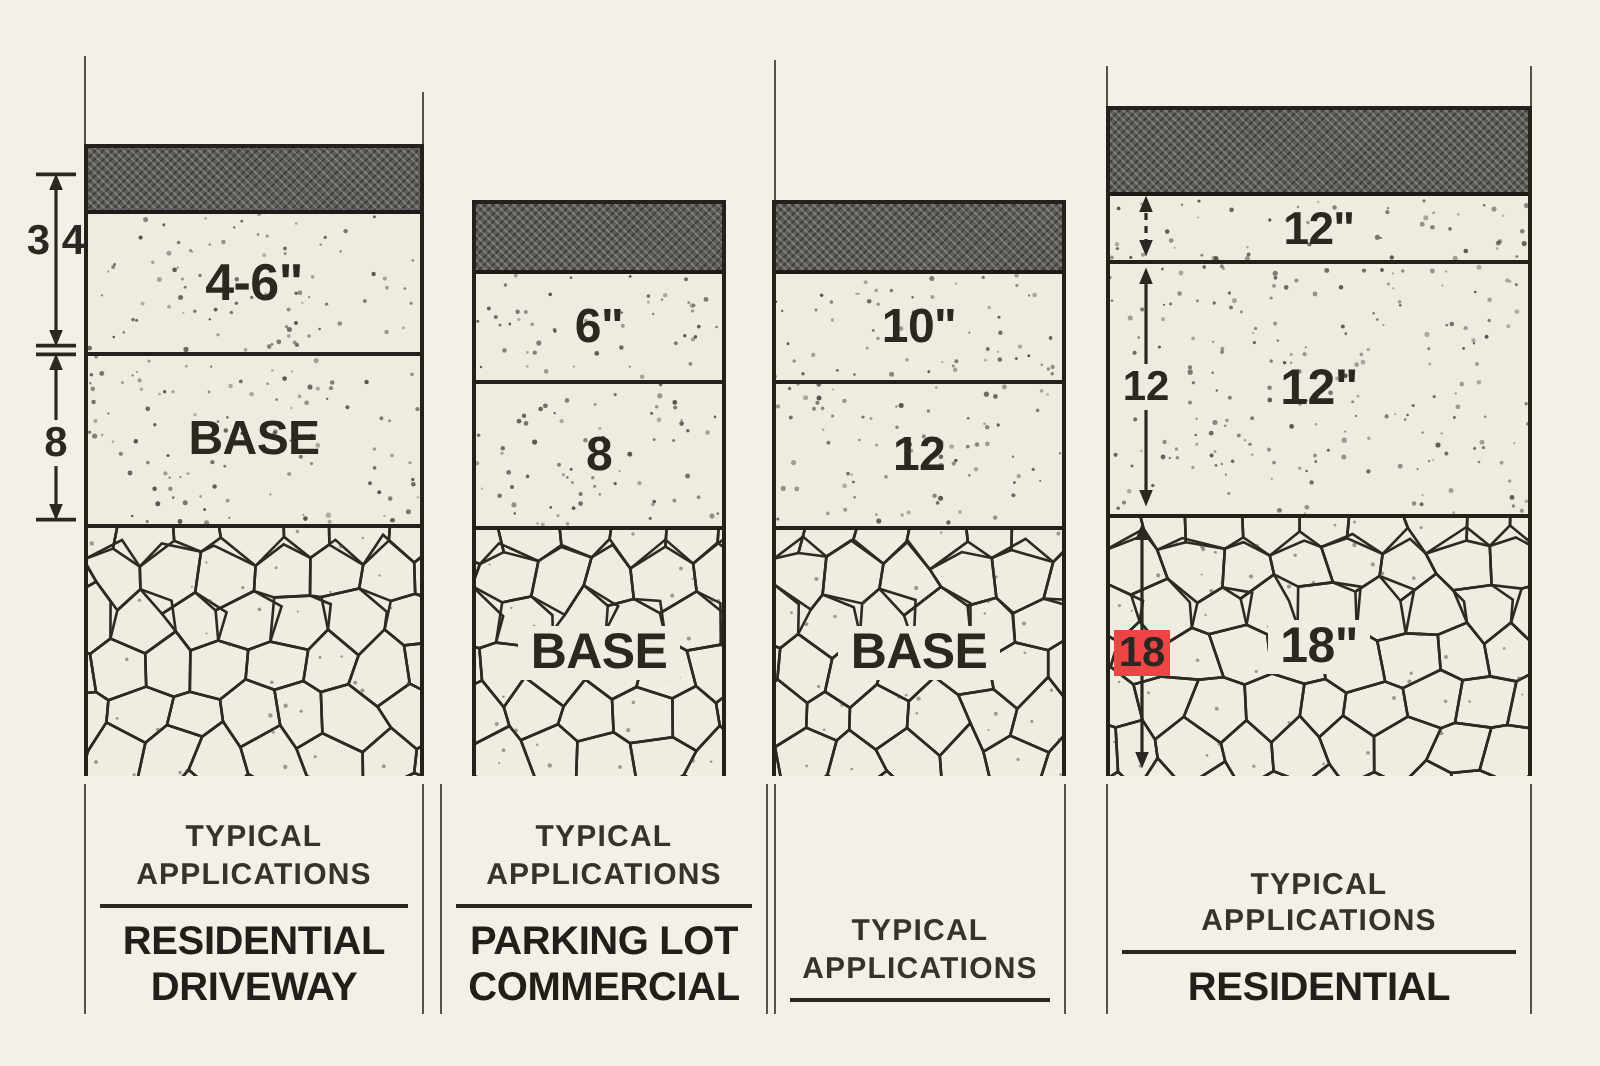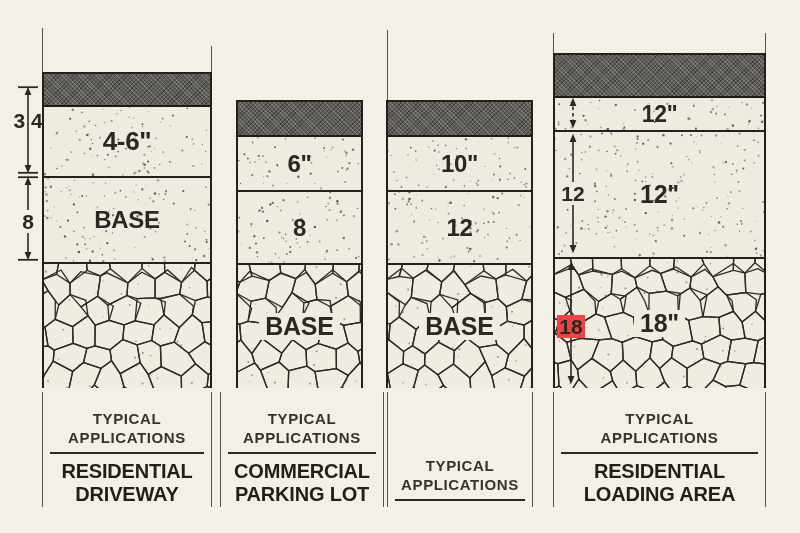--- a/index.html
+++ b/index.html
@@ -1305,22 +1305,22 @@
     </div>
   </div>
 
   <div class="apps" style="left:220px;width:164px;">
     <div class="apphead">
       <div>TYPICAL</div>
       <div>APPLICATIONS</div>
     </div>
     <div class="apprule"></div>
     <div class="appname">
+      <div>PARKING LOT</div>
       <div>COMMERCIAL</div>
-      <div>PARKING LOT</div>
     </div>
   </div>
 
   <div class="apps" style="left:387px;width:146px;">
     <div class="apphead">
       <div>TYPICAL</div>
       <div>APPLICATIONS</div>
     </div>
     <div class="apprule"></div>
     <div class="appname">
@@ -1328,17 +1328,16 @@
   </div>
 
   <div class="apps" style="left:553px;width:213px;">
     <div class="apphead">
       <div>TYPICAL</div>
       <div>APPLICATIONS</div>
     </div>
     <div class="apprule"></div>
     <div class="appname">
       <div>RESIDENTIAL</div>
-      <div>LOADING AREA</div>
     </div>
   </div>
 
 </div>
 
 </body></html>

